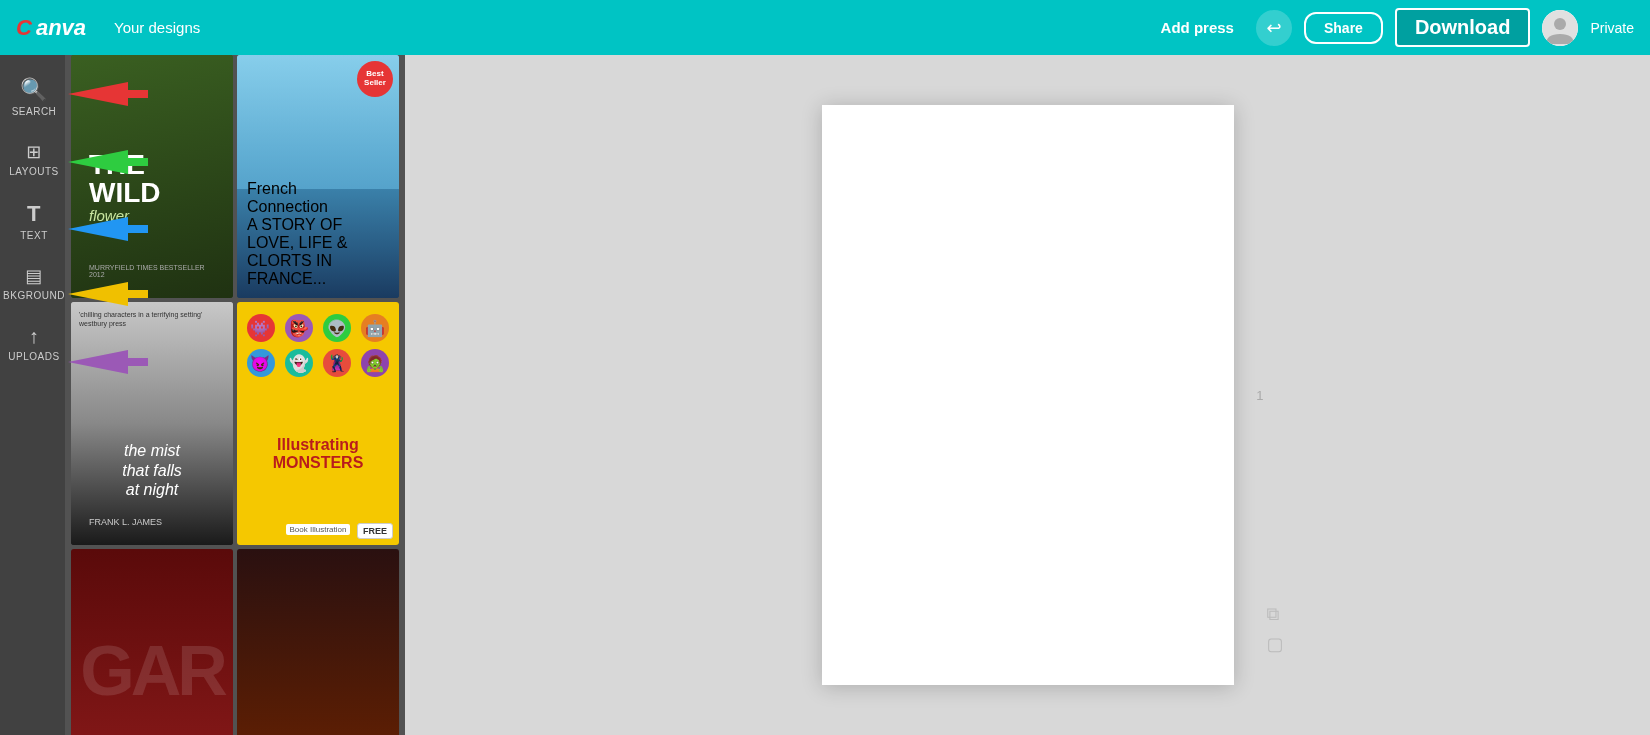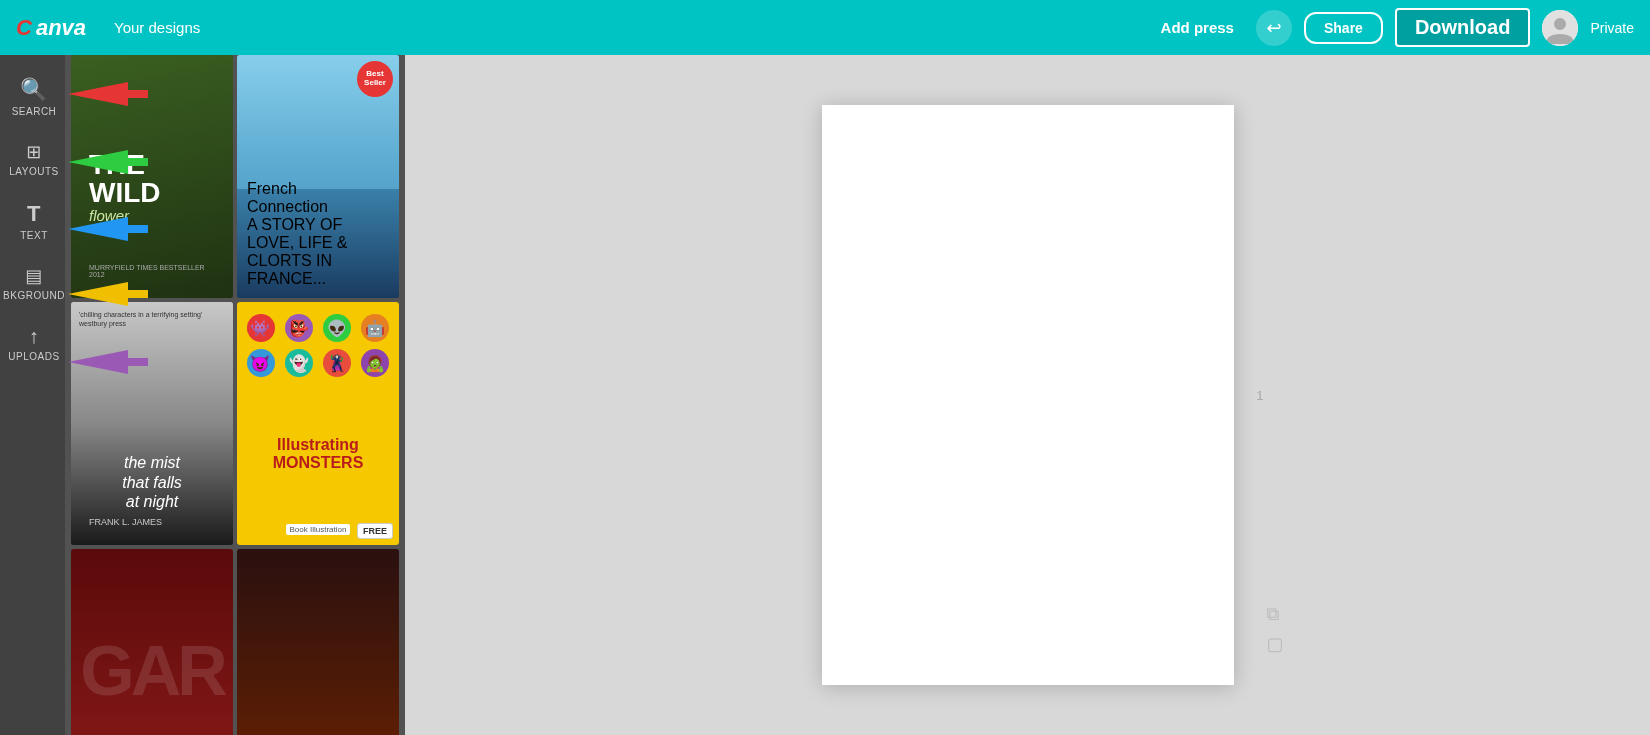--- a/index.html
+++ b/index.html
@@ -118,21 +118,21 @@
       border-radius: 50%; width: 36px; height: 36px;
       display: flex; align-items: center; justify-content: center; text-align: center;
       line-height: 1.1;
     }
 
     .card-mist {
       background: linear-gradient(180deg, #b0b0b0 0%, #6a6a6a 60%, #222 100%);
       display: flex; flex-direction: column; justify-content: flex-end; padding: 10px;
     }
     .card-mist .mist-title { font-size: 16px; font-style: italic; color: #fff; line-height: 1.2; text-align: center; }
-    .card-mist .mist-author { font-size: 9px; color: #ccc; margin-top: 6px; }
+    .card-mist .mist-author { font-size: 9px; color: #ccc; margin-top: 18px; }
 
     .card-monsters {
       background: #f5c800;
       display: flex; flex-direction: column; align-items: center; justify-content: space-between;
       padding: 10px 6px;
       position: relative;
     }
     .card-monsters .monsters-grid {
       display: grid; grid-template-columns: repeat(4,1fr); gap: 3px; width: 100%;
     }

